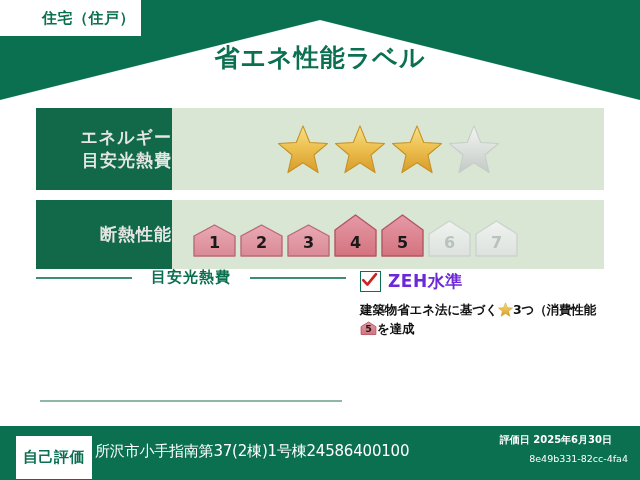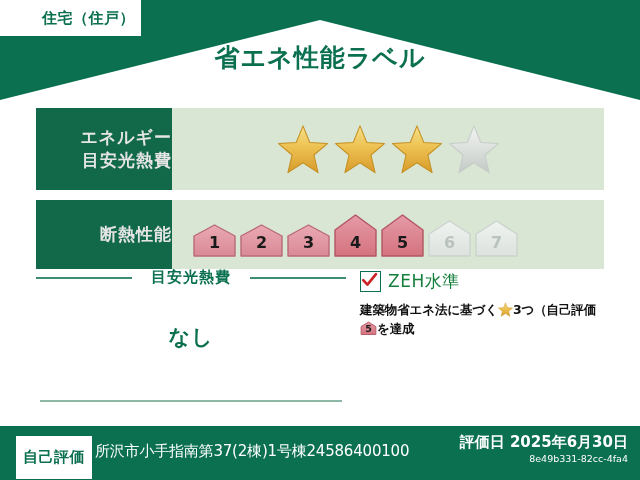--- a/index.html
+++ b/index.html
@@ -231,23 +231,23 @@
   }
   #zeh-checkbox {
     width: 19px;
     height: 19px;
     border: 1.7px solid #0b7050;
     background: #ffffff;
     position: relative;
     flex: 0 0 19px;
   }
   #zeh-title {
-    color: #15803d;
+    color: #6d28d9;
     font-size: 17px;
-    font-weight: normal;
+    font-weight: bold;
     letter-spacing: 0.5px;
   }
   #zeh-desc {
     margin-top: 7px;
     font-size: 12.5px;
     color: #111111;
     line-height: 1.55;
     font-weight: bold;
     letter-spacing: -0.1px;
   }
@@ -308,23 +308,23 @@
     position: absolute;
     left: 95px;
     top: 22px;
     font-size: 15px;
     color: #ffffff;
     letter-spacing: -0.2px;
     white-space: nowrap;
   }
   #eval-date {
     position: absolute;
-    right: 12px;
+    right: 28px;
     top: 13px;
-    font-size: 15px;
+    font-size: 10px;
     font-weight: bold;
     letter-spacing: 0px;
     white-space: nowrap;
   }
   #eval-id {
     position: absolute;
     right: 12px;
     top: 33px;
     font-size: 9.5px;
     letter-spacing: 0px;
@@ -468,37 +468,36 @@
     </div>
 
     <div id="lower-area">
 
       <div id="cost-panel">
         <div id="cost-heading-row">
           <span class="rule"></span>
           <span id="cost-heading">目安光熱費</span>
           <span class="rule"></span>
         </div>
-        <div id="cost-value">なし</div>
         <div id="cost-bottom-rule"></div>
       </div>
 
       <div id="zeh-panel">
         <div id="zeh-head">
           <span id="zeh-checkbox">
             <svg width="19" height="19" viewBox="0 0 19 19" style="position:absolute;left:-1px;top:-1px;">
               <path d="M3.2,9.2 L7.4,13.6 L16,3.2" fill="none" stroke="#cc2222" stroke-width="2.6" stroke-linecap="round" stroke-linejoin="round"></path>
             </svg>
           </span>
           <span id="zeh-title">ZEH水準</span>
         </div>
         <div id="zeh-desc">
           <span>建築物省エネ法に基づく</span><span class="inline-star"><svg viewBox="0 0 100 95" width="15" height="15">
               <polygon points="50,3 63,35 97,37 71,59 79,93 50,74 21,93 29,59 3,37 37,35" fill="url(#gold1)" stroke="#c58f22" stroke-width="3" stroke-linejoin="round"></polygon>
-            </svg></span><span>3つ（自己評価</span><br><span class="inline-house"><svg viewBox="0 0 45 38" width="17" height="15">
+            </svg></span><span>3つ（消費性能</span><br><span class="inline-house"><svg viewBox="0 0 45 38" width="17" height="15">
               <polygon points="22.5,2 42,14 42,35 3,35 3,14" fill="url(#pinkDeep)" stroke="#b35563" stroke-width="2.4" stroke-linejoin="round"></polygon>
             </svg><span class="ih-num">5</span></span><span>を達成</span>
         </div>
       </div>
 
     </div>
   </div>
 
   <div id="footer">
     <div id="footer-rule"></div>

